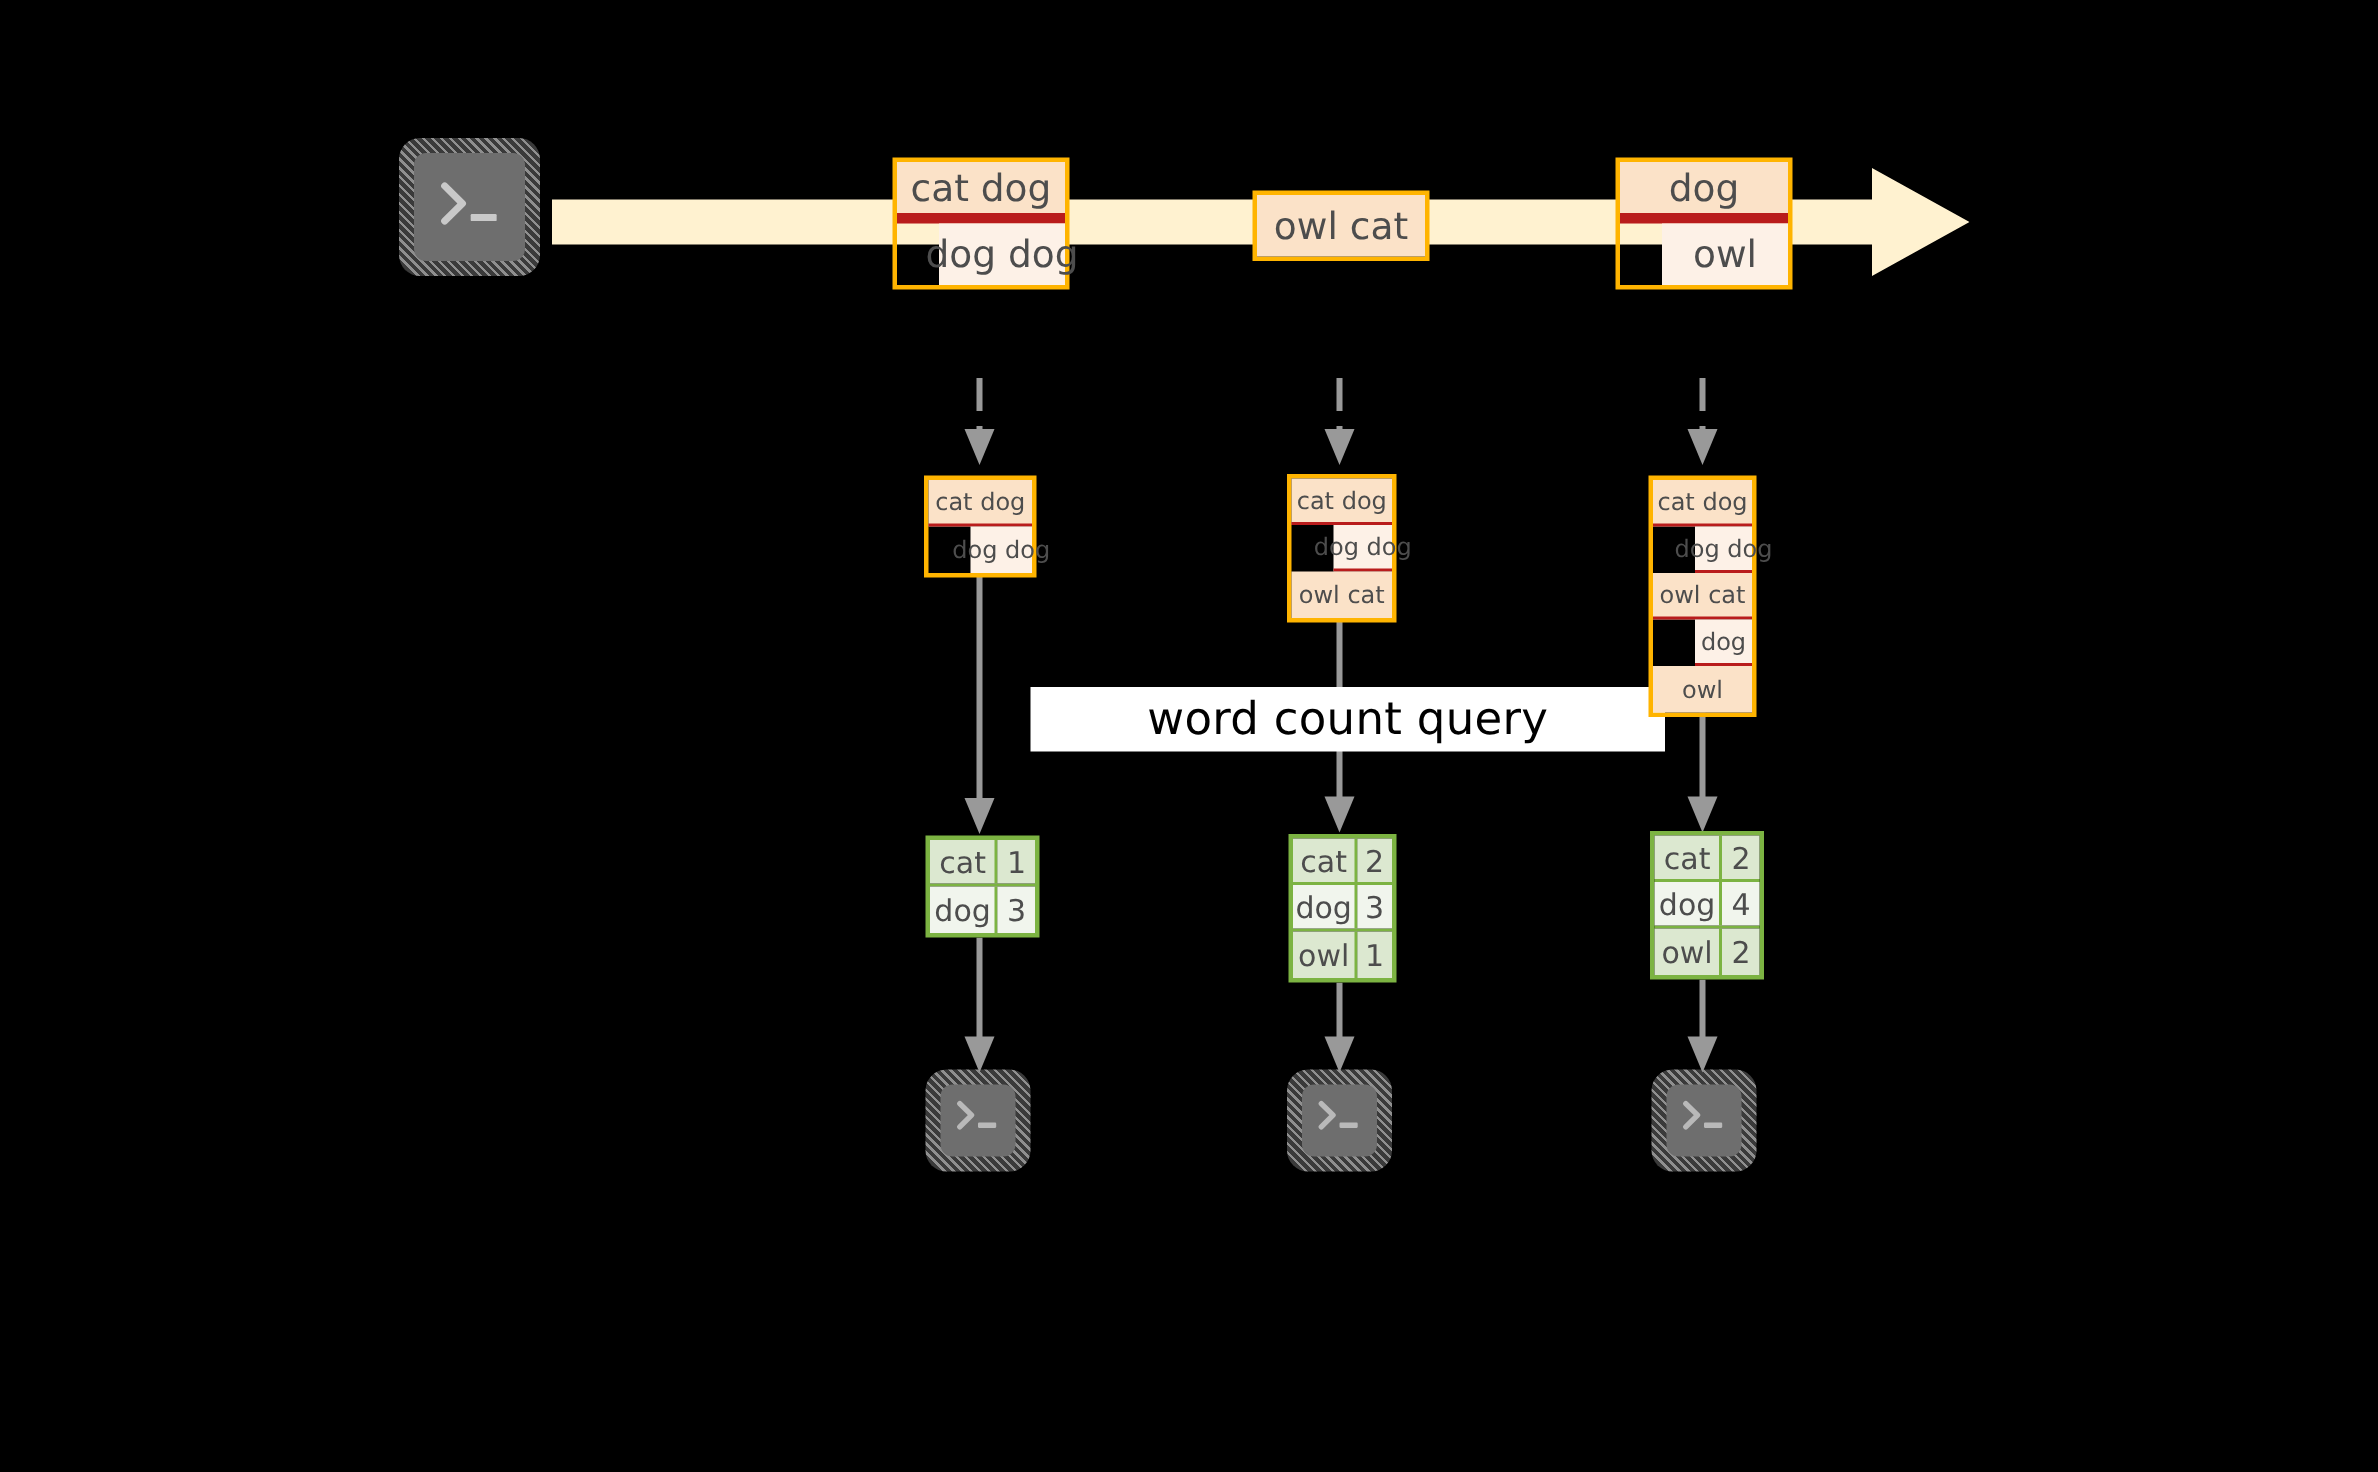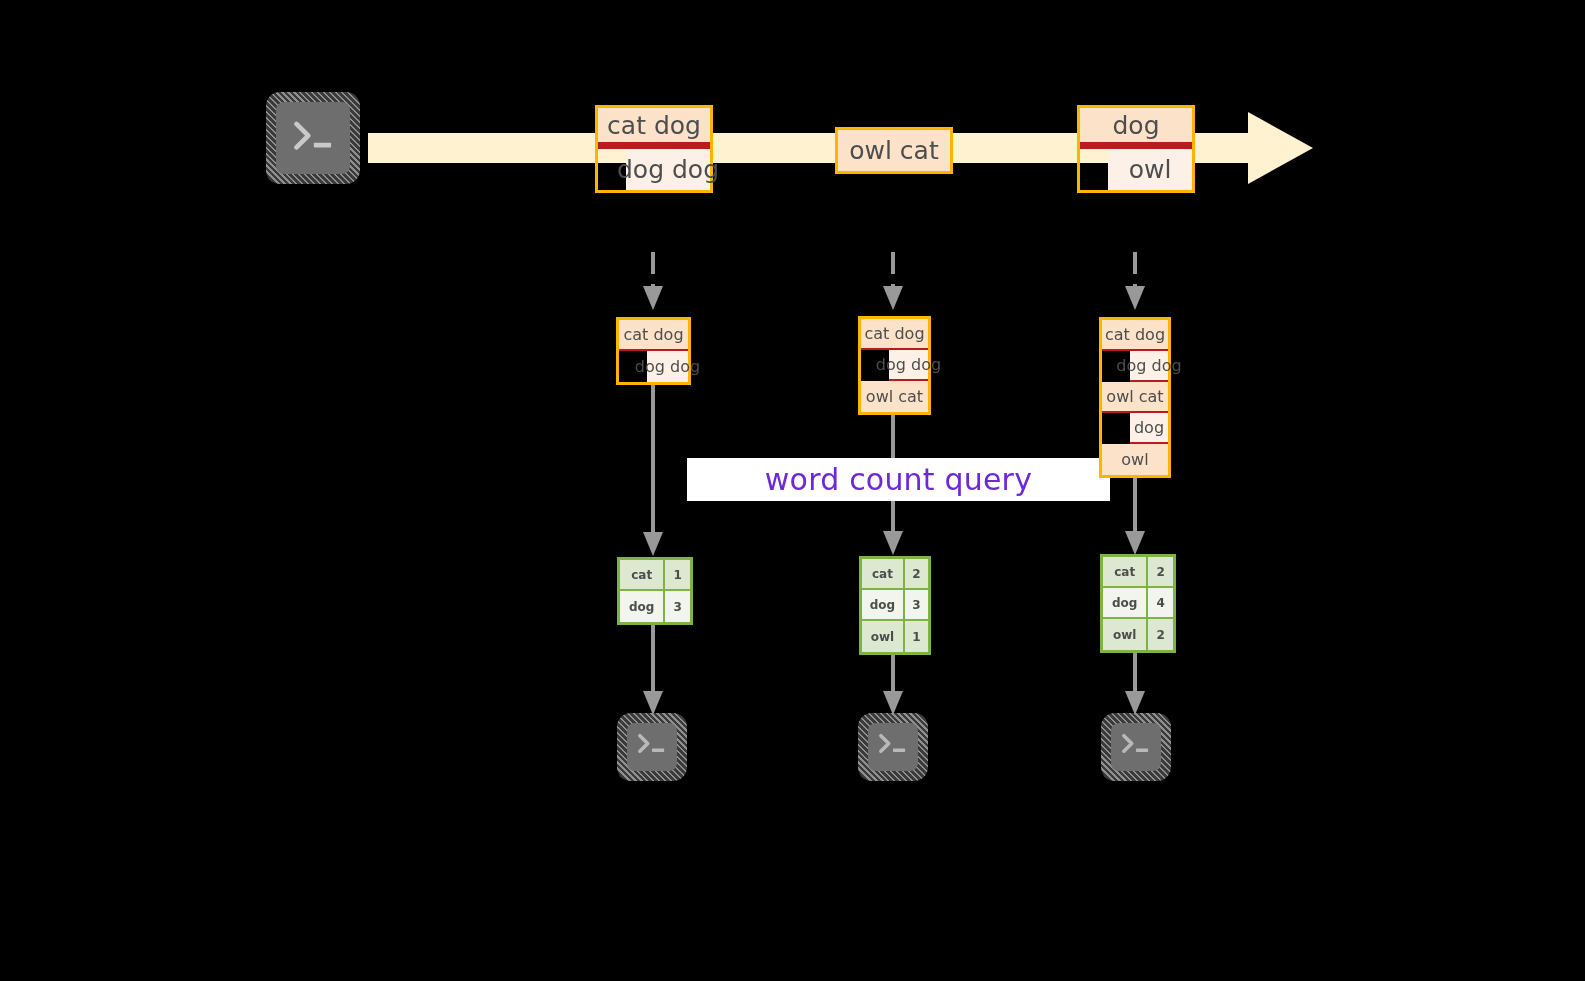--- a/index.html
+++ b/index.html
@@ -99,23 +99,22 @@
     display: flex;
     height: 31px;
     border-bottom: 2px solid #7cb342;
   }
   .gbox .grow:last-child { border-bottom: none; }
   .gbox .gcell {
     box-sizing: border-box;
     display: flex;
     align-items: center;
     justify-content: center;
-    font-size: 12px;
+    font-size: 20px;
     color: #4d4d4d;
-    font-weight: bold;
   }
   .gbox .gcell.word { width: 48px; border-right: 2px solid #7cb342; }
   .gbox .gcell.num  { width: 26px; }
   .gbox .grow.dark  .gcell { background: #dce8d0; }
   .gbox .grow.light .gcell { background: #f1f5ed; }
 
   
   .conn {
     position: absolute;
     z-index: 2;
@@ -127,21 +126,21 @@
     position: absolute;
     box-sizing: border-box;
     background: #ffffff;
     display: flex;
     align-items: center;
     justify-content: center;
     z-index: 3;
   }
   .query-band .label {
     font-size: 30px;
-    color: #6d28d9;
+    color: #000000;
     white-space: nowrap;
     letter-spacing: 0.2px;
   }
 </style>
 </head>
 <body>
 
 <div id="canvas">
 
   <div class="stream-arrow" style="left:368px; top:112px;">

